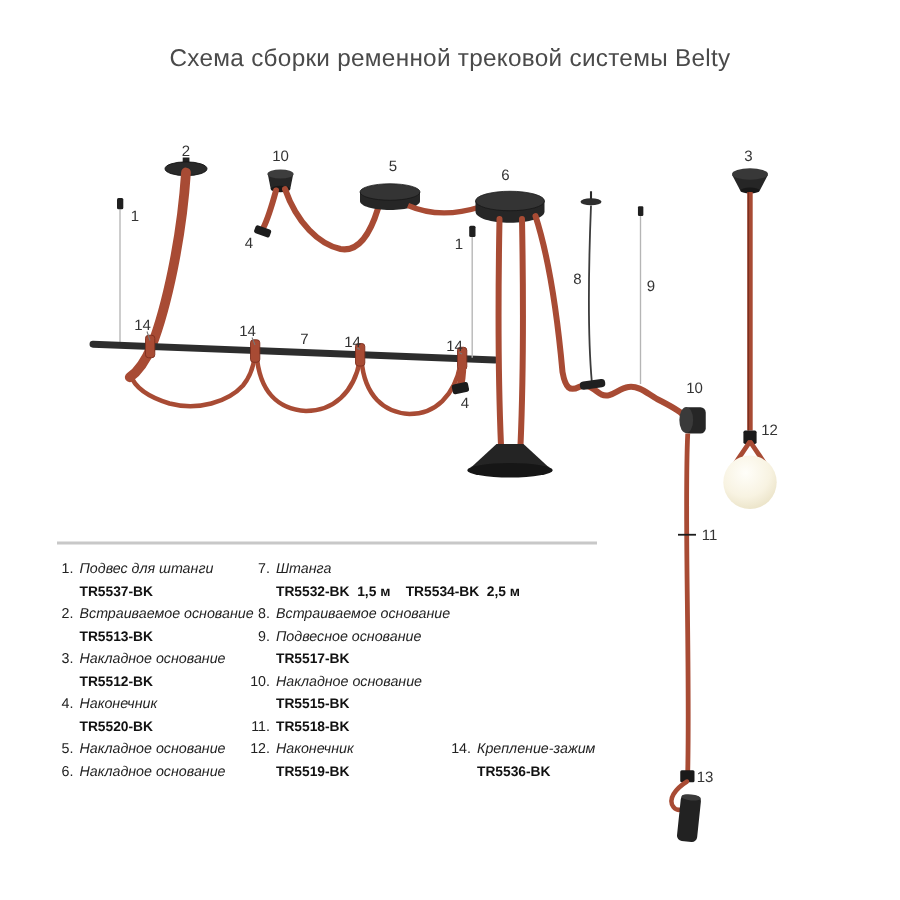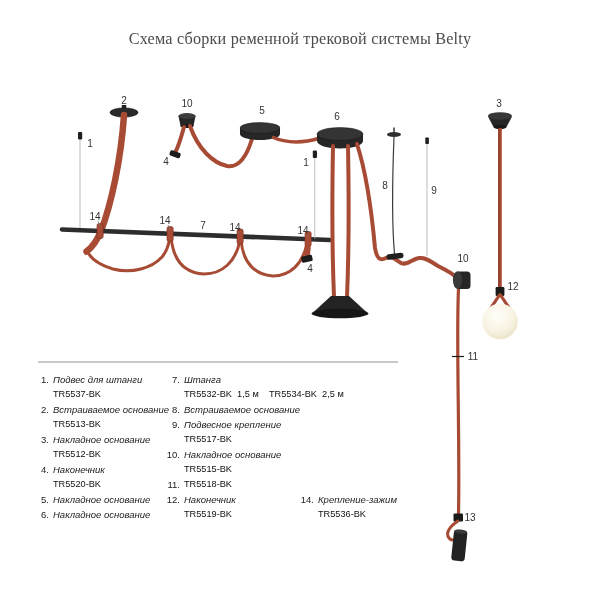--- a/index.html
+++ b/index.html
@@ -2,35 +2,35 @@
 <html style="--accent-belt: #a84b34; --belt-dark: #7d2f1e; --metal-dark: #262626; --metal-mid: #3a3a3a; --wire-gray: #b5b5b5; --title-gray: #4a4a4a; --divider: #c8c8c8; --sphere-cream: #f5efdb;"><head>
 <meta charset="utf-8">
 <style>
   html,body{margin:0;padding:0;}
   body{
     width:600px;height:600px;position:relative;background:#ffffff;
     font-family:"Liberation Sans", sans-serif;overflow:hidden;
   }
   .title{
     position:absolute;top:30px;left:0;width:600px;text-align:center;
-    font-size:16.2px;color:var(--title-gray,#4a4a4a);letter-spacing:.2px;font-weight:400;font-family:Liberation Serif, serif;
+    font-size:16.2px;color:var(--title-gray,#4a4a4a);letter-spacing:.2px;font-weight:400;
   }
   svg.diagram{position:absolute;left:0;top:0;}
   .callout{font-size:10px;fill:#333;}
   .divider{position:absolute;left:38px;top:361px;width:360px;height:1.5px;background:var(--divider,#c8c8c8);}
   .legend-col{position:absolute;font-size:9.5px;color:#222;line-height:15px;}
   .legend-col.c1{left:36px;top:372px;width:130px;}
   .legend-col.c2{left:163px;top:372px;width:210px;}
   .legend-col.c3{left:297px;top:492px;width:120px;}
   .li-item{display:flex;align-items:flex-start;}
   .li-num{text-align:right;flex:0 0 auto;margin-right:4px;color:#222;}
   .c1 .li-num{width:13px;}
   .c2 .li-num,.c3 .li-num{width:17px;}
   .li-name{white-space:pre;color:#222;font-style:italic;}
-  .li-code{white-space:pre;font-weight:400;color:#111;font-size:9.2px;}
+  .li-code{white-space:pre;font-weight:700;color:#111;font-size:9.2px;}
 </style>
 </head>
 <body>
 
 <div class="title">Схема сборки ременной трековой системы Belty</div>
 
 <svg class="diagram" width="600" height="600" viewBox="0 0 600 600">
 
   <defs>
     <radialGradient id="sphereGrad" cx="42%" cy="32%" r="75%">
@@ -229,21 +229,21 @@
     </div>
     <div class="li-item">
       <span class="li-num">8.</span>
       <div>
         <div class="li-name">Встраиваемое основание</div>
       </div>
     </div>
     <div class="li-item">
       <span class="li-num">9.</span>
       <div>
-        <div class="li-name">Подвесное крепление</div>
+        <div class="li-name">Подвесное основание</div>
         <div class="li-code">TR5517-BK</div>
       </div>
     </div>
     <div class="li-item">
       <span class="li-num">10.</span>
       <div>
         <div class="li-name">Накладное основание</div>
         <div class="li-code">TR5515-BK</div>
       </div>
     </div>

